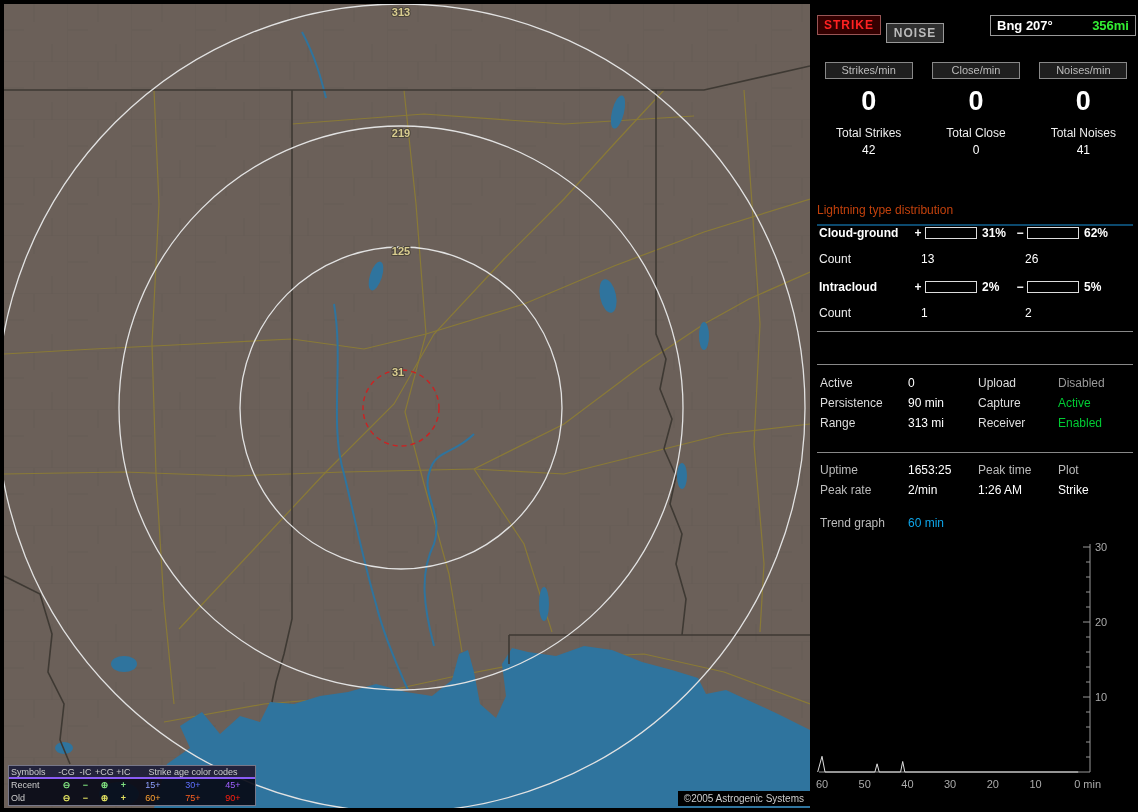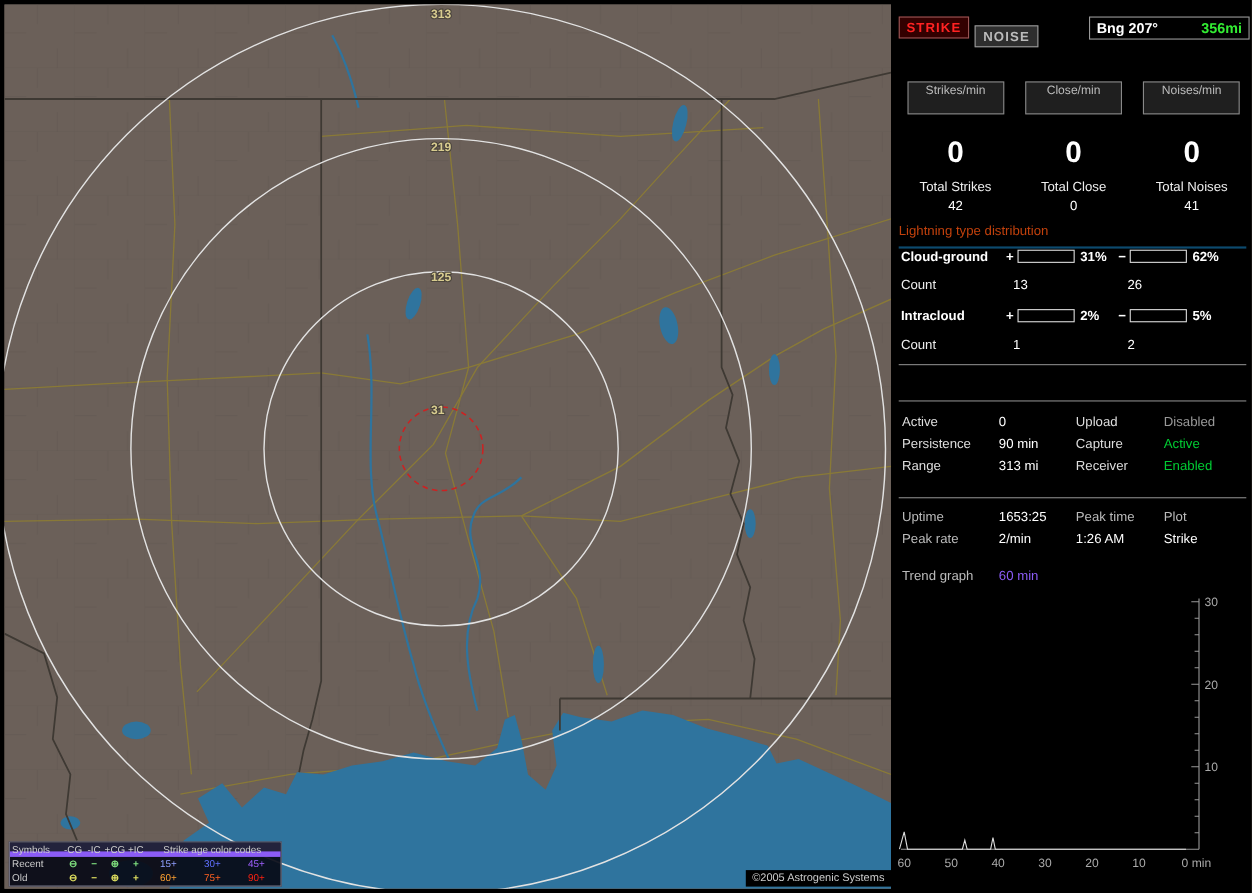--- a/index.html
+++ b/index.html
@@ -14,21 +14,21 @@
   
   .map-wrap { position:absolute; left:4px; top:4px; width:806px; height:804px; background:#6b6059; }
   .map-wrap svg { display:block; }
 
   .legend {
     position:absolute; left:4px; bottom:2px; width:248px;
     background:rgba(8,10,22,0.92); border:1px solid #778;
     font-size:9px; color:#ccc;
   }
   .lg-row { display:grid; grid-template-columns:46px 19px 19px 19px 19px 40px 40px 40px; height:13px; line-height:13px; align-items:center; padding:0 2px; }
-  .lg-head { background:#23233c; border-bottom:5px solid #8b5cf6; }
+  .lg-head { background:#23233c; border-bottom:2px solid #8b5cf6; }
   .lg-age-head { grid-column:6/9; text-align:center; }
   .lg-c { text-align:center; }
   .sym-recent { color:#7fe07f; font-weight:bold; }
   .sym-old { color:#e0e060; font-weight:bold; }
   .age15{color:#8fa0ff} .age30{color:#6070ff} .age45{color:#a060ff}
   .age60{color:#ffa030} .age75{color:#ff6020} .age90{color:#ff2010}
 
   .copyright { position:absolute; right:0; bottom:2px; background:#000; color:#ccc; font-size:10px; padding:2px 6px; }
 
   
@@ -36,21 +36,21 @@
 
   .top-bar { position:absolute; top:14px; left:2px; width:319px; height:22px; display:flex; align-items:center; }
   .btn { height:20px; line-height:18px; text-align:center; font-weight:bold; font-size:12px; border:1px solid #996; cursor:default; }
   .btn-strike { width:64px; background:#330000; color:#ff2222; border-color:#995555; letter-spacing:1px; }
   .btn-noise { width:58px; margin-left:5px; background:#2e2e2e; color:#bbb; border-color:#999; letter-spacing:1px;margin-top:16px; }
   .bng-box { margin-left:auto; width:146px; height:21px; border:1px solid #999; background:#000; display:flex; justify-content:space-between; align-items:center; padding:0 6px; font-weight:bold; font-size:13px;gap:28px; }
   .bng-label { color:#fff; }
   .bng-dist { color:#33ee33; }
 
   .rates-grid { position:absolute; top:62px; left:0; width:322px; display:grid; grid-template-columns:1fr 1fr 1fr; text-align:center; }
-  .rate-box { width:88px; height:30px; line-height:15px; margin:12px auto; border:1px solid #888; background:#1f1f1f; color:#bbb; font-size:11px; }
+  .rate-box { width:88px; height:17px; line-height:15px; margin:0 auto; border:1px solid #888; background:#1f1f1f; color:#bbb; font-size:11px; }
   .rate-val { font-size:27px; font-weight:bold; color:#fff; margin-top:7px; }
   .total-label { margin-top:9px; color:#eee; }
   .total-val { margin-top:3px; color:#fff; }
 
   .dist-head { position:absolute; top:203px; left:2px; width:316px; color:#c2410c; padding-bottom:7px; border-bottom:2px solid #0c4a6e; }
 
   .dist-row { position:absolute; left:4px; display:flex; align-items:center; height:14px; }
   .dist-label { width:92px; font-weight:bold; color:#fff; }
   .sign { width:14px; text-align:center; color:#fff; font-weight:bold; }
   .pbar { width:52px; height:12px; border:1px solid #ddd; background:#000; overflow:hidden; }
@@ -69,21 +69,21 @@
 
   .kv-grid { position:absolute; left:5px; width:316px; display:grid; grid-template-columns:88px 70px 80px auto; row-gap:6px; }
   .kv-grid .k { color:#ddd; }
   .kv-grid .v { color:#fff; }
   .kv-grid .muted { color:#999; }
   .kv-grid .green { color:#00cc33; }
   .kv-grid .gk { color:#bbb; }
 
   .trend-row { position:absolute; top:516px; left:5px; display:flex; }
   .trend-row .k { width:88px; color:#bbb; }
-  .trend-row .v { color:#8b5cf6; }
+  .trend-row .v { color:#0ea5e9; }
 
   #trend-plot { position:absolute; top:530px; left:0; }
   .ax { stroke:#999; }
   .ax-label { fill:#aaa; font-size:11px; font-family:"Liberation Sans", sans-serif; }
   #trend-line { stroke:#ddd; stroke-width:1; fill:none; }
 </style>
 </head>
 <body>
 
 <div class="map-wrap">

